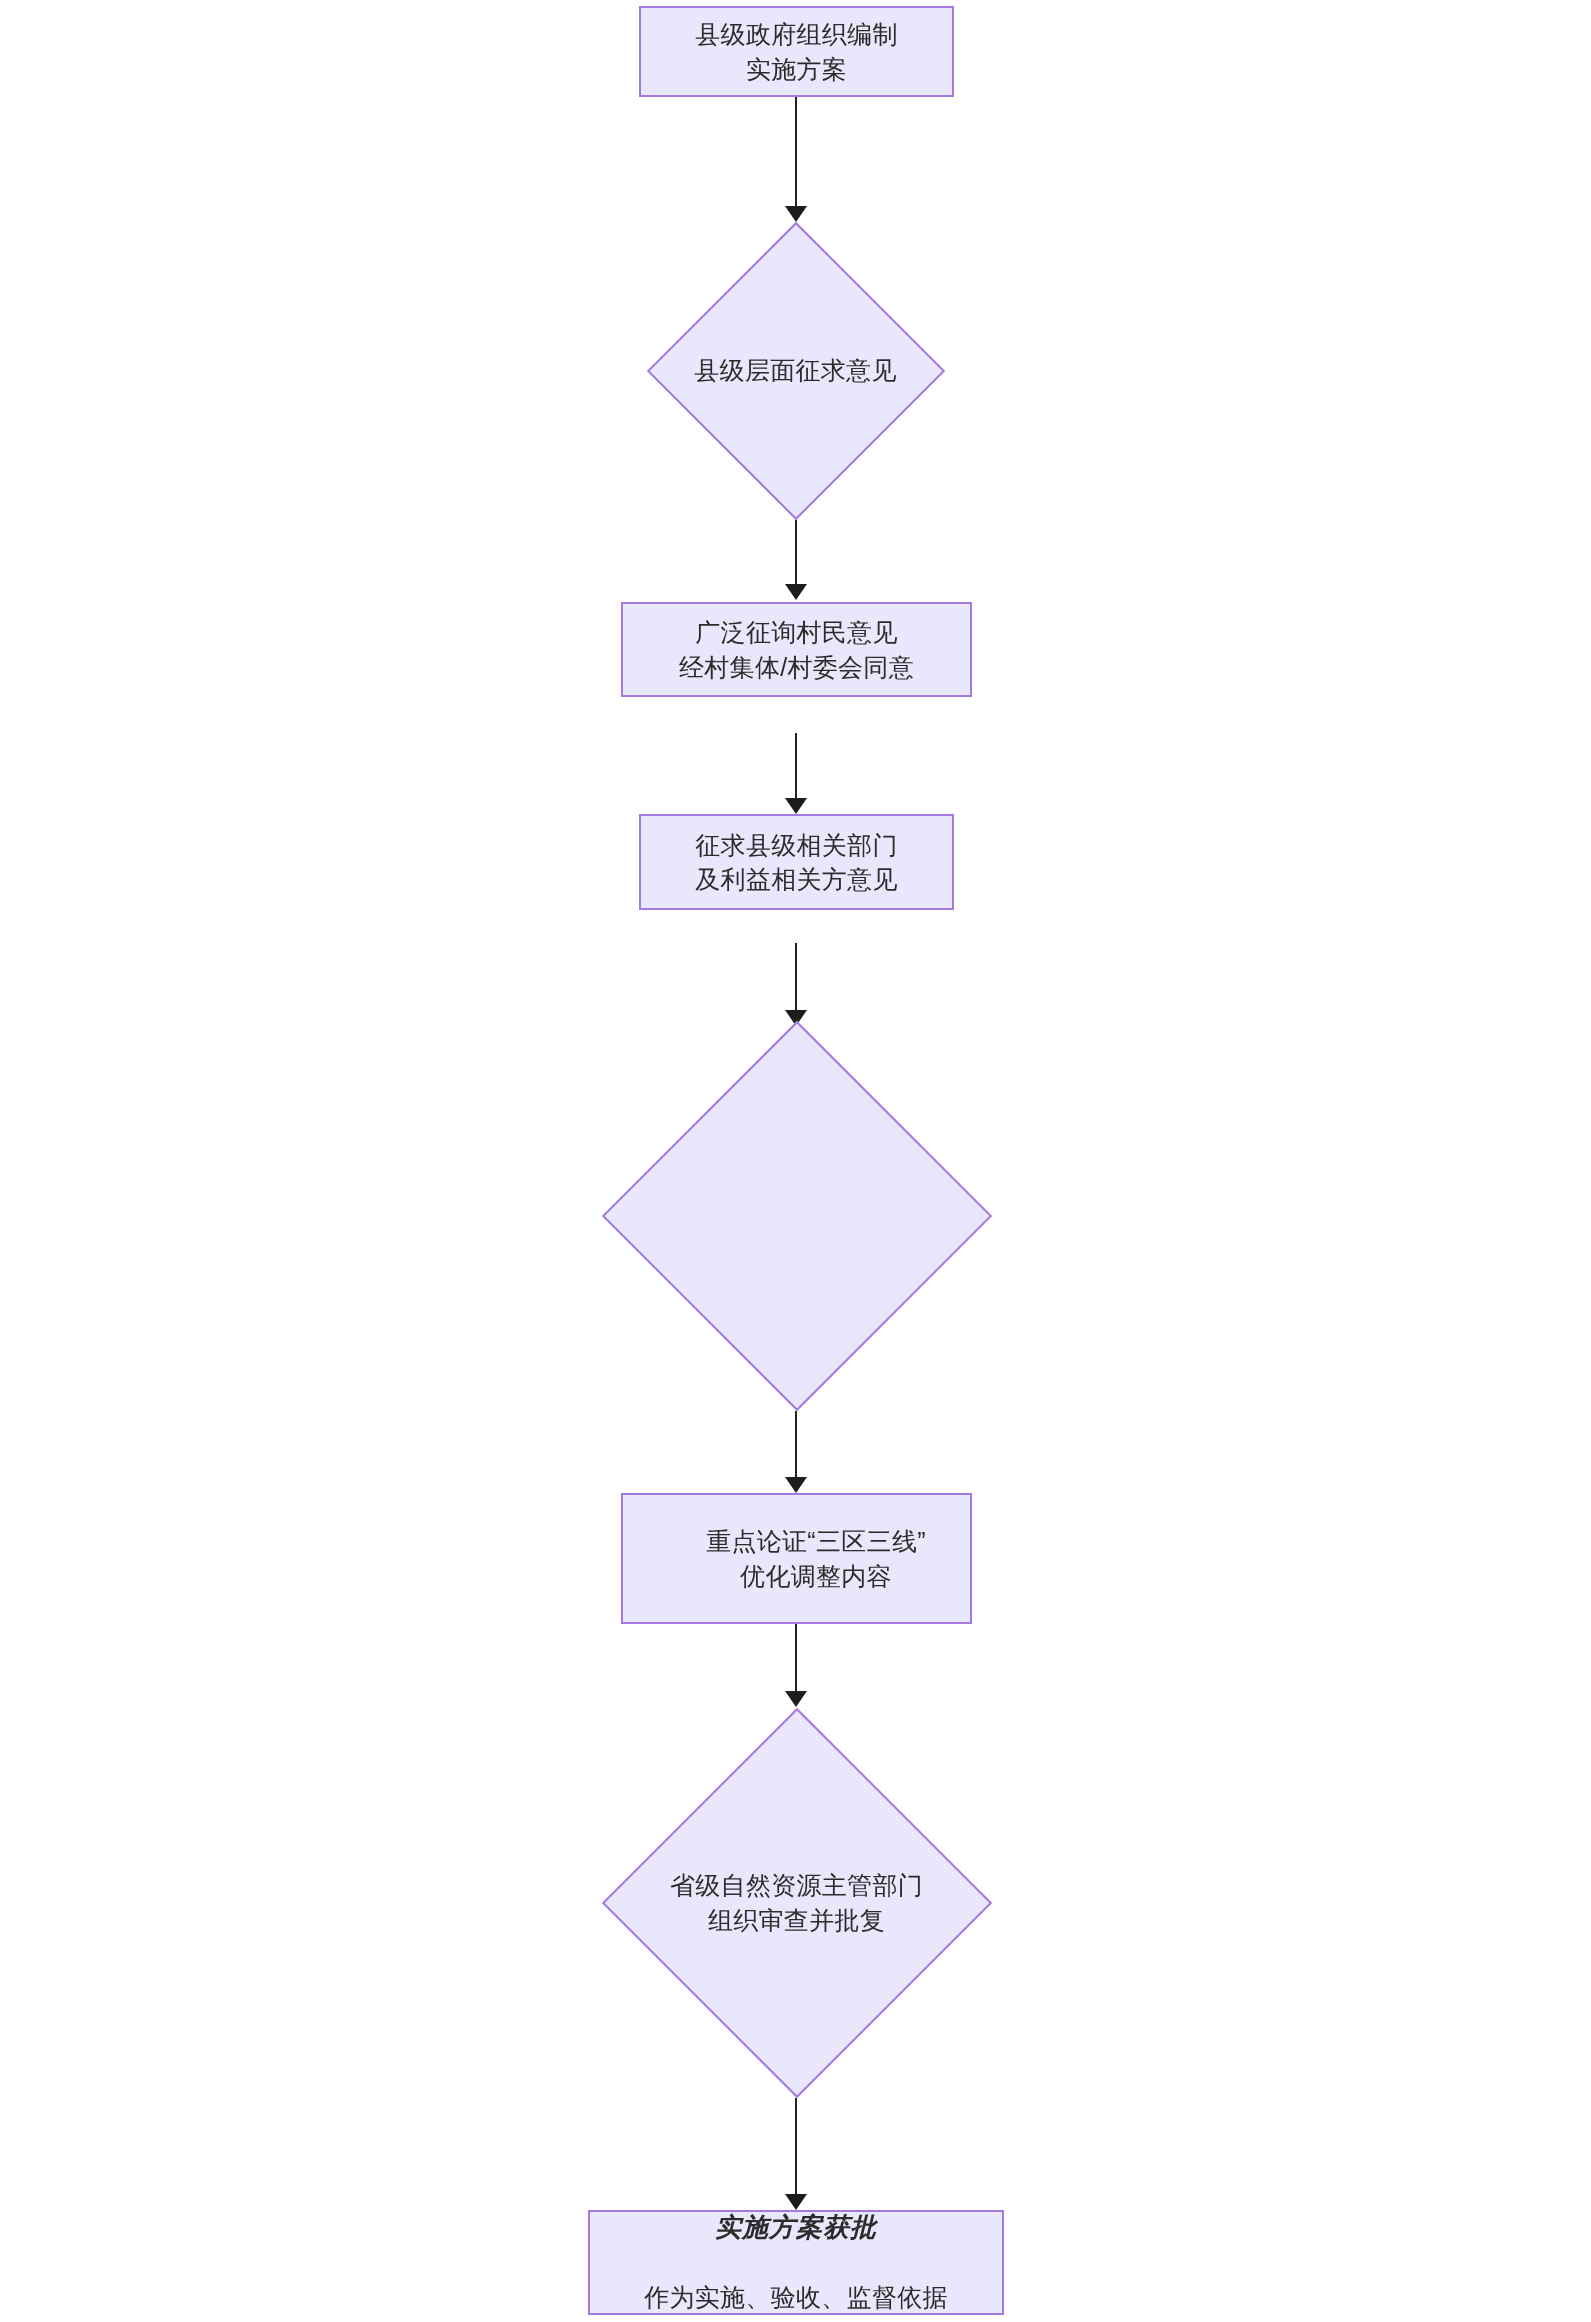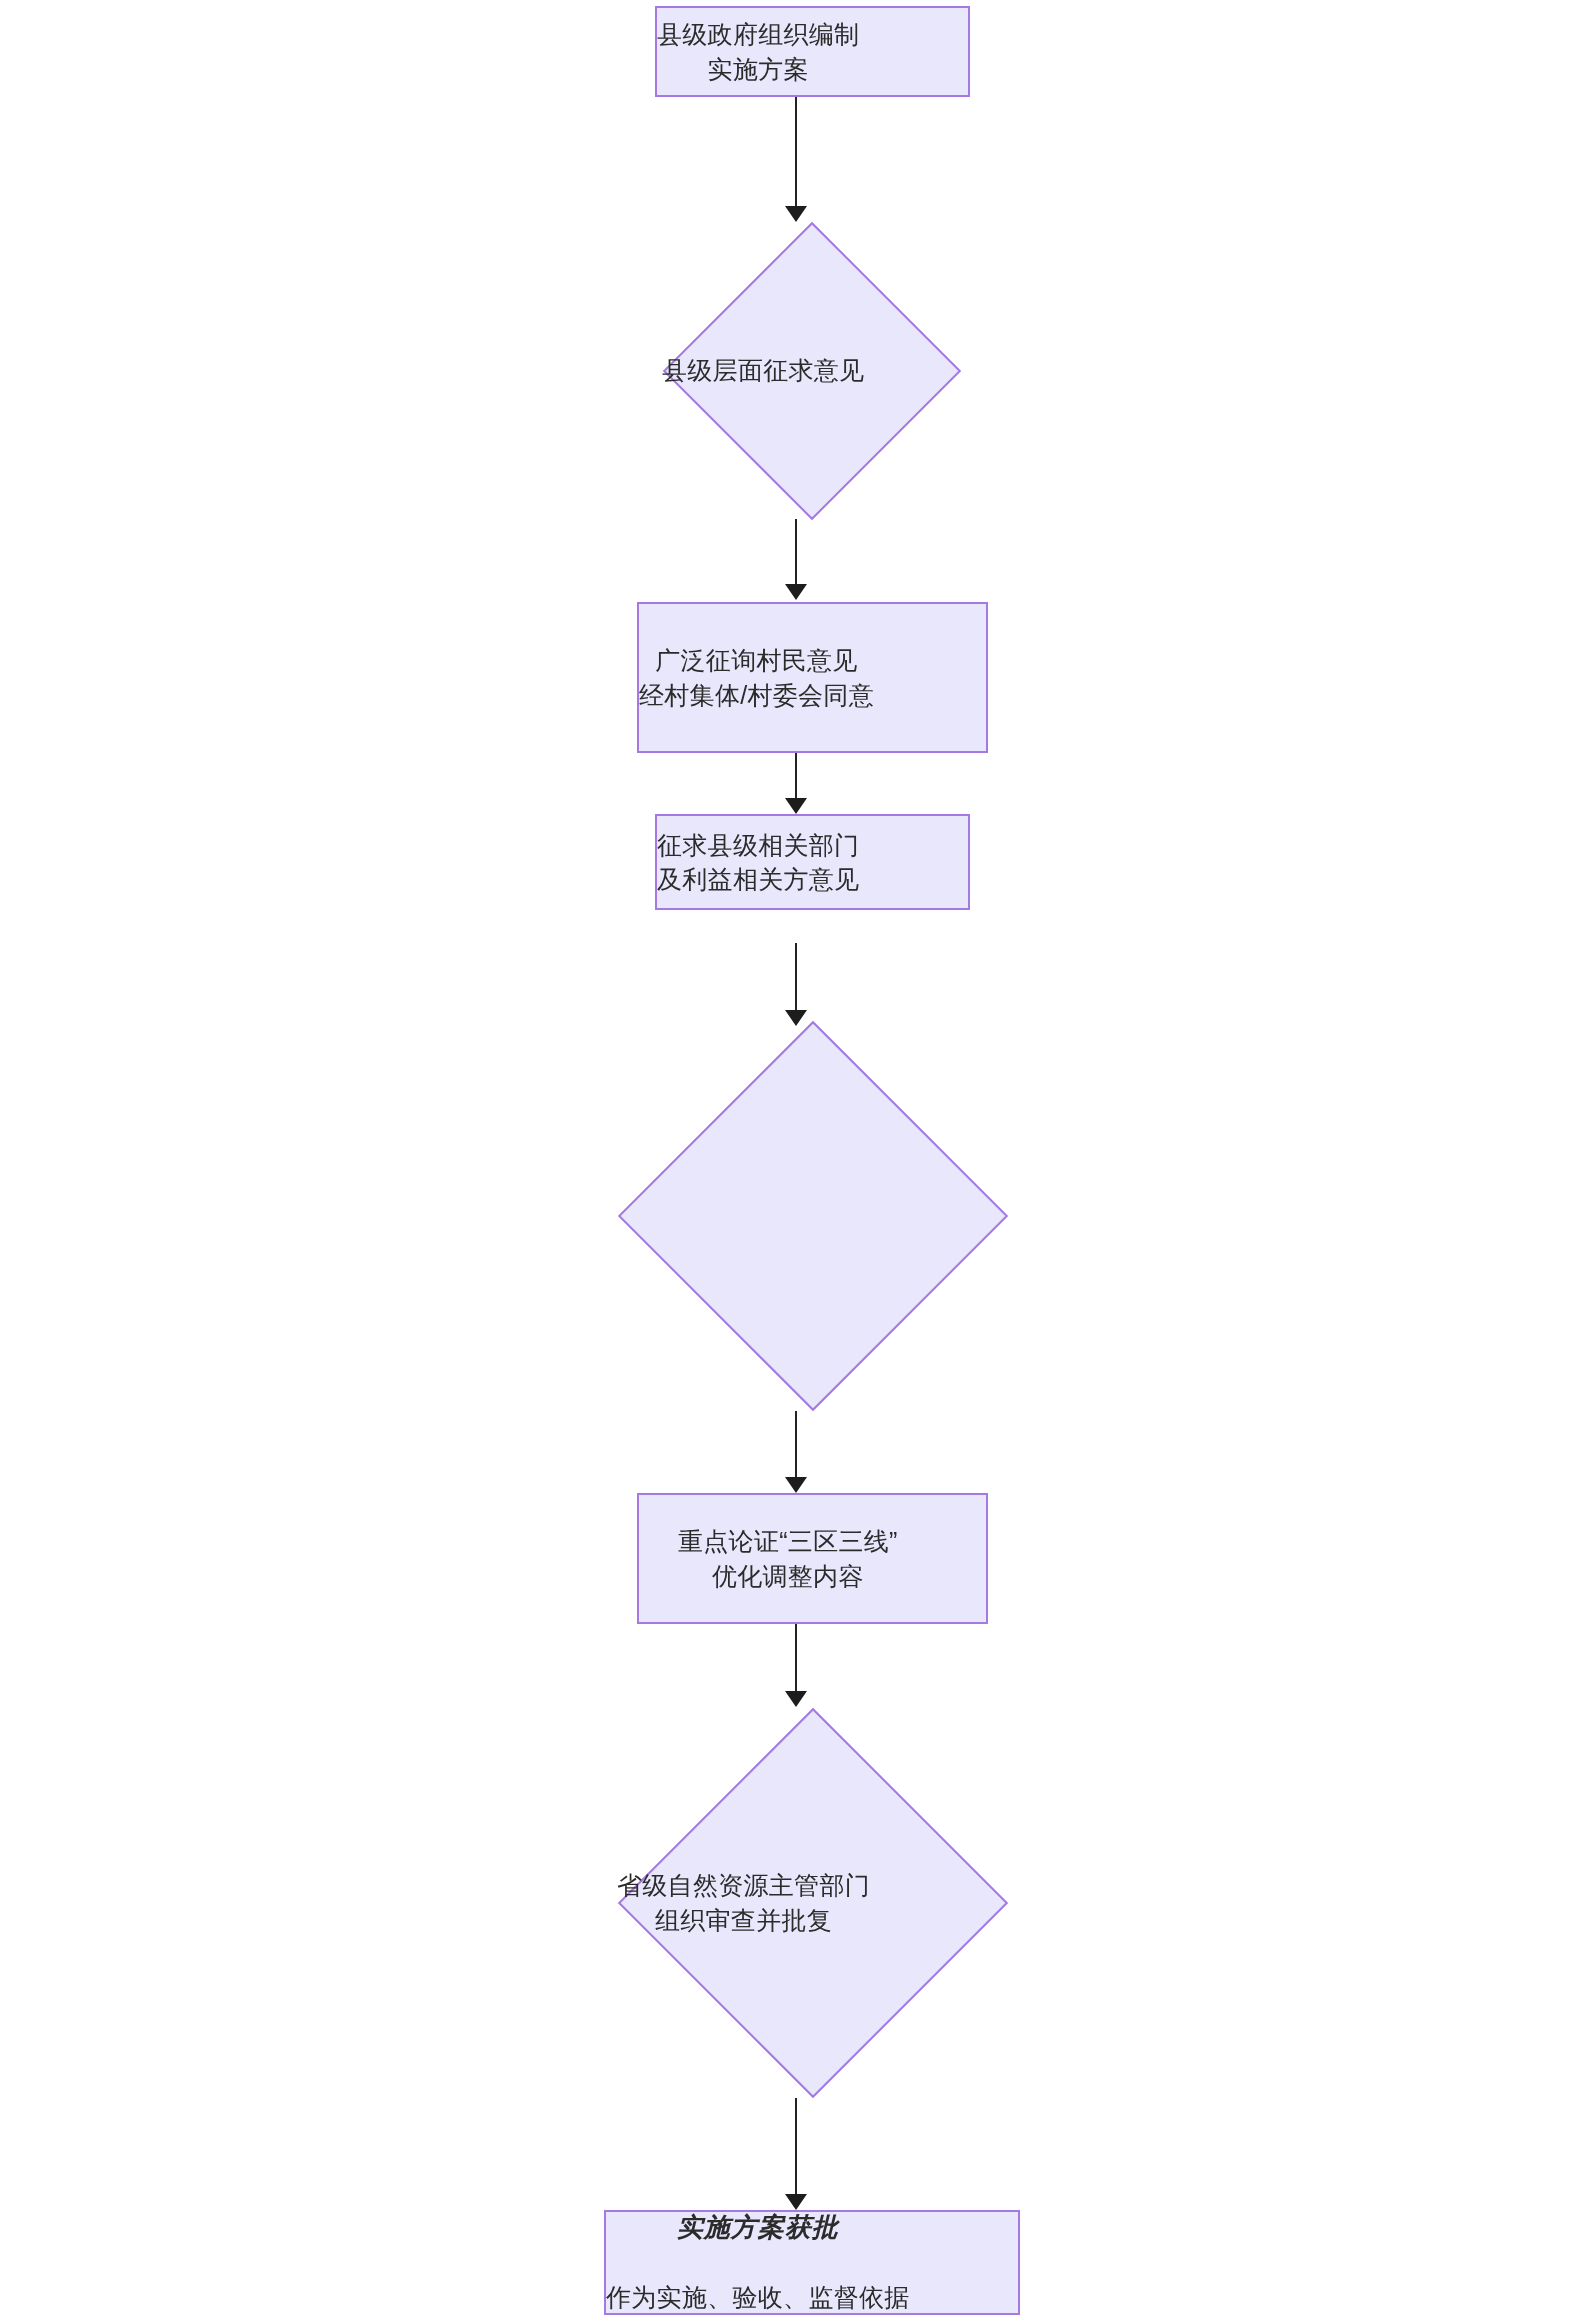--- a/index.html
+++ b/index.html
@@ -21,23 +21,22 @@
     top: 0;
     width: 1592px;
     height: 2323px;
   }
 
   .node {
     position: absolute;
     box-sizing: border-box;
     display: flex;
     align-items: center;
-    justify-content: flex-start;
+    justify-content: center;
     text-align: center;
-    margin-left: 16px;
   }
 
   .node-rect {
     background: #e9e7fb;
     border: 2px solid #a47ae2;
   }
 
   .node-label {
     color: #2b2b2b;
     font-size: 25px;
@@ -123,21 +122,21 @@
   <div class="node node-diamond" style="left:646px; top:222px; width:299px; height:297px;">
     <div class="diamond-shape" style="width:211px; height:211px;"></div>
     <div class="node-label diamond-text">县级层面征求意见</div>
   </div>
 
   <div class="edge" style="left:796px; top:733px; height:81px;">
     <div class="edge-line" style="height:67px;"></div>
     <div class="edge-head" style="top:65px;"></div>
   </div>
 
-  <div class="node node-rect" style="left:621px; top:602px; width:351px; height:151px;">
+  <div class="node node-rect" style="left:621px; top:602px; width:351px; height:95px;">
     <div class="node-label">广泛征询村民意见
 经村集体/村委会同意</div>
   </div>
 
   <div class="edge" style="left:796px; top:943px; height:83px;">
     <div class="edge-line" style="height:69px;"></div>
     <div class="edge-head" style="top:67px;"></div>
   </div>
 
   <div class="node node-rect" style="left:639px; top:814px; width:315px; height:96px;">

